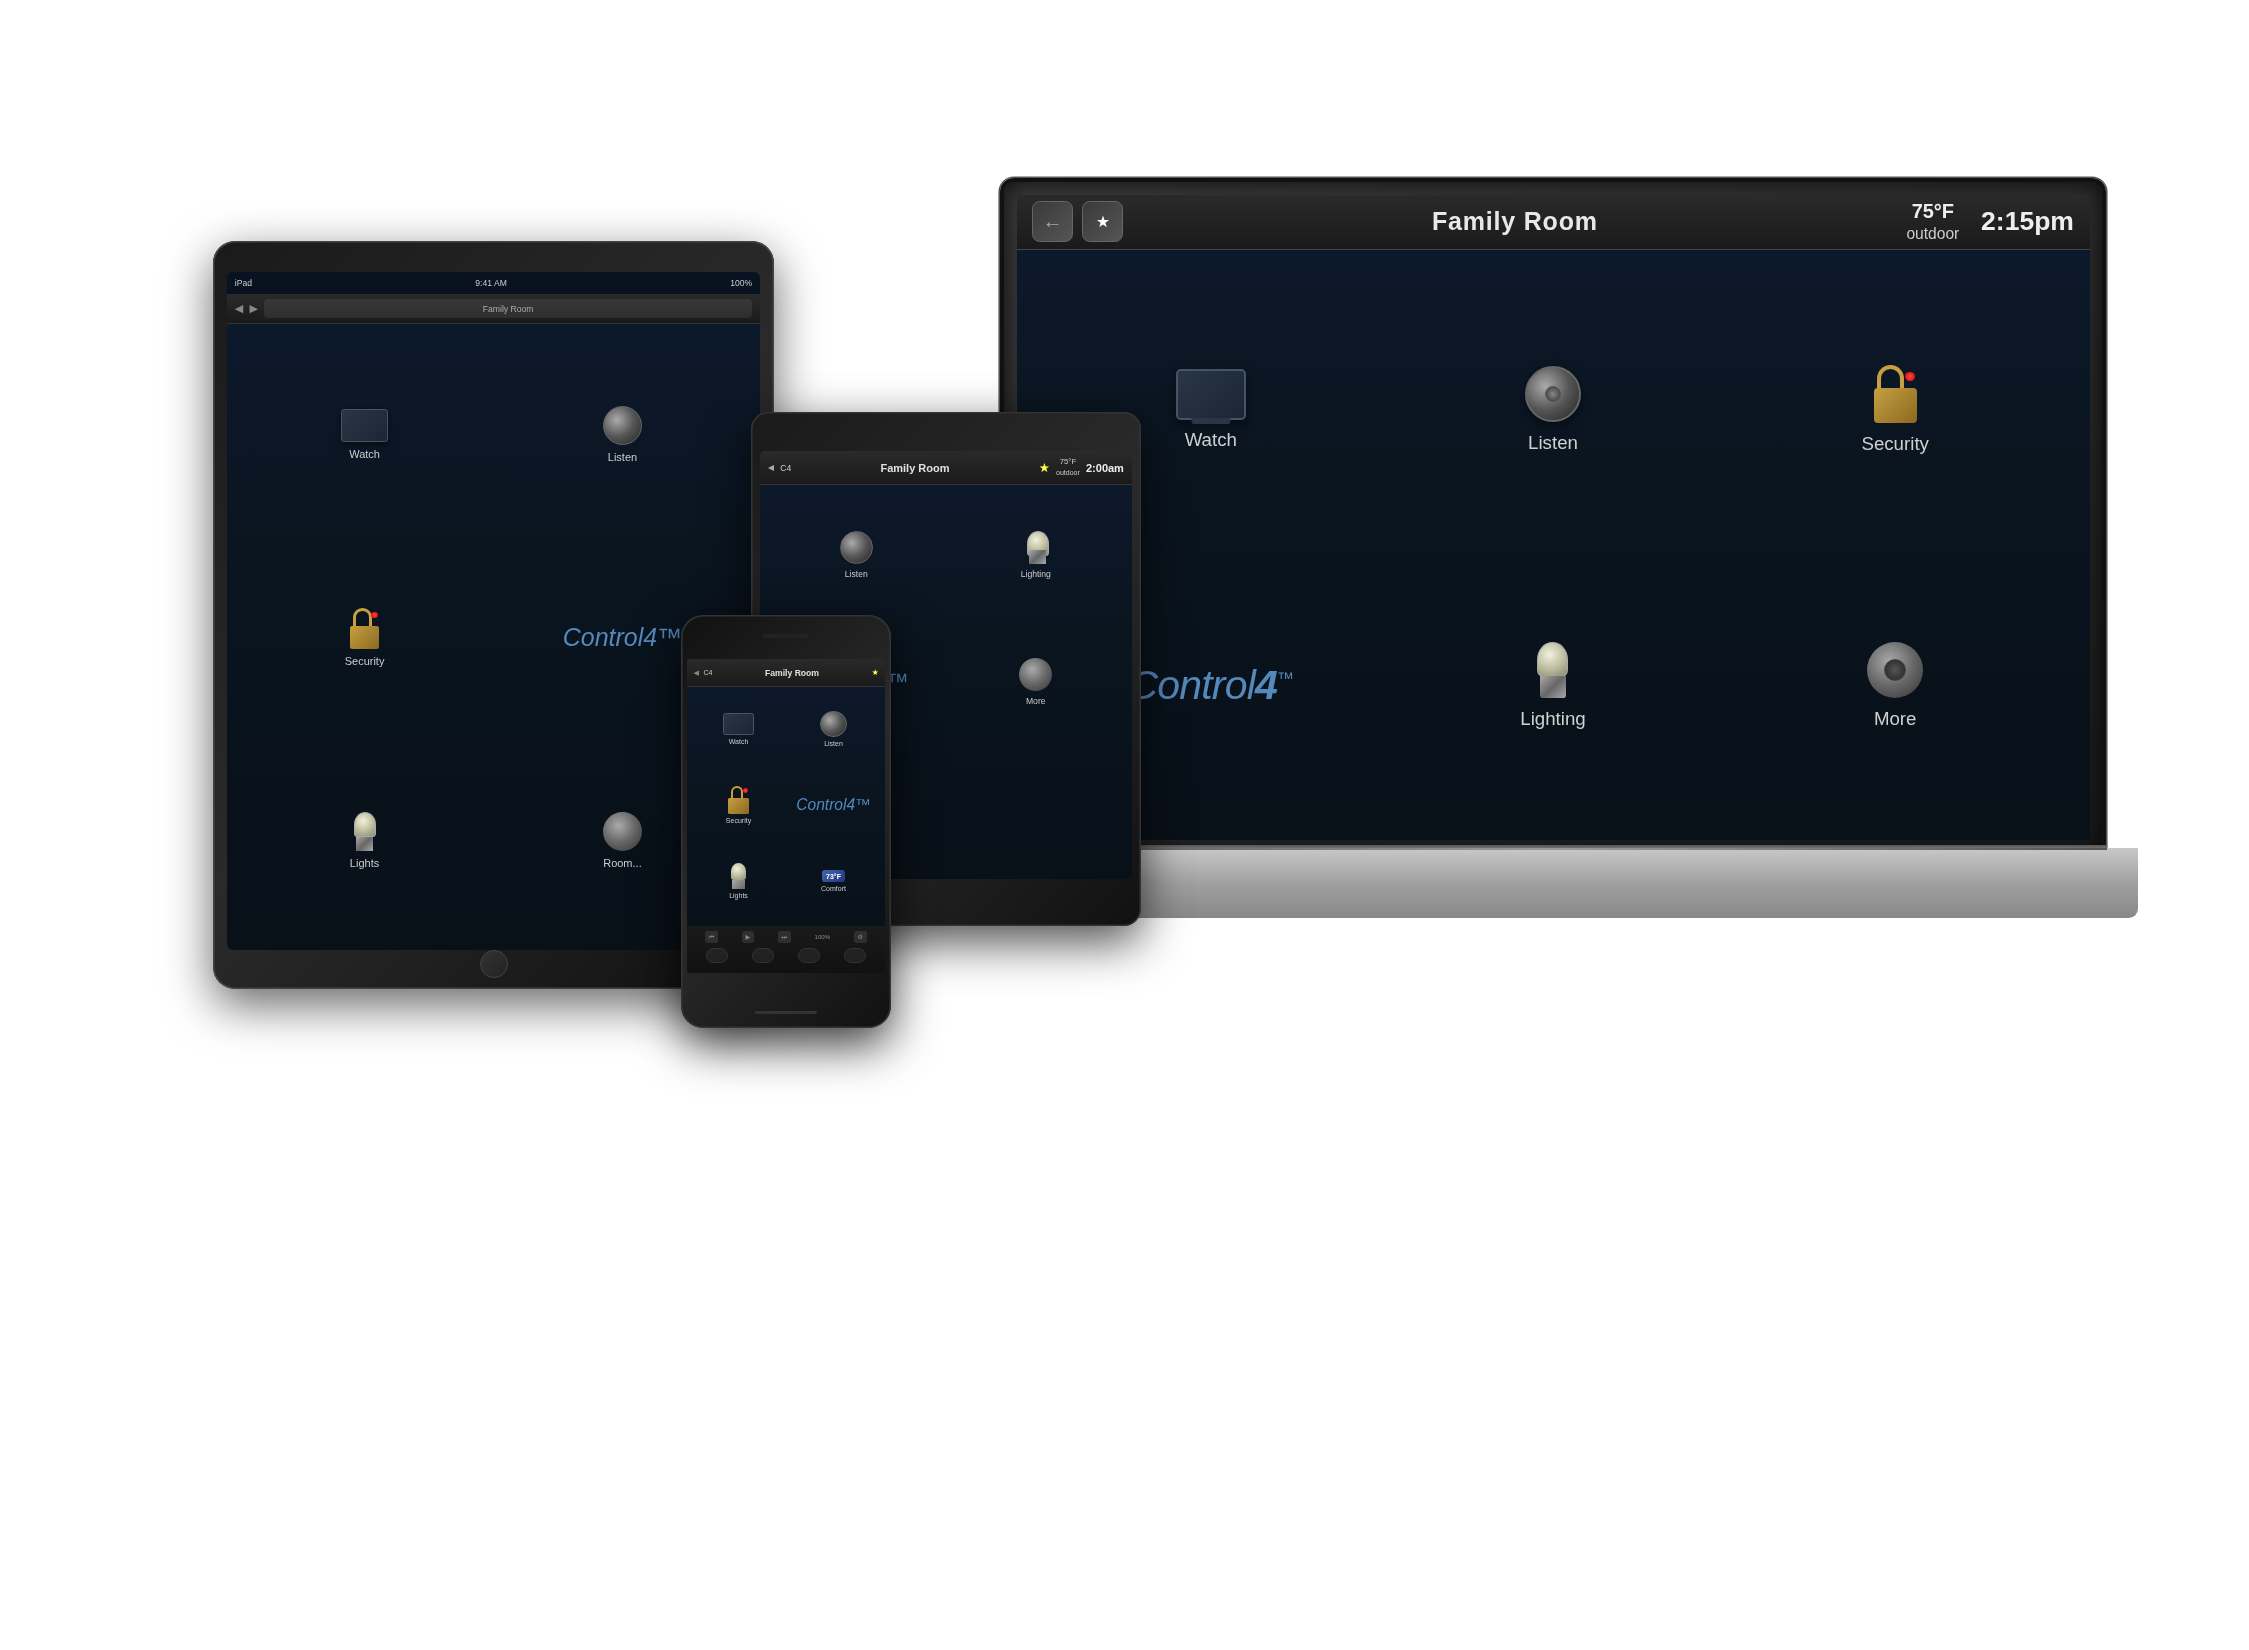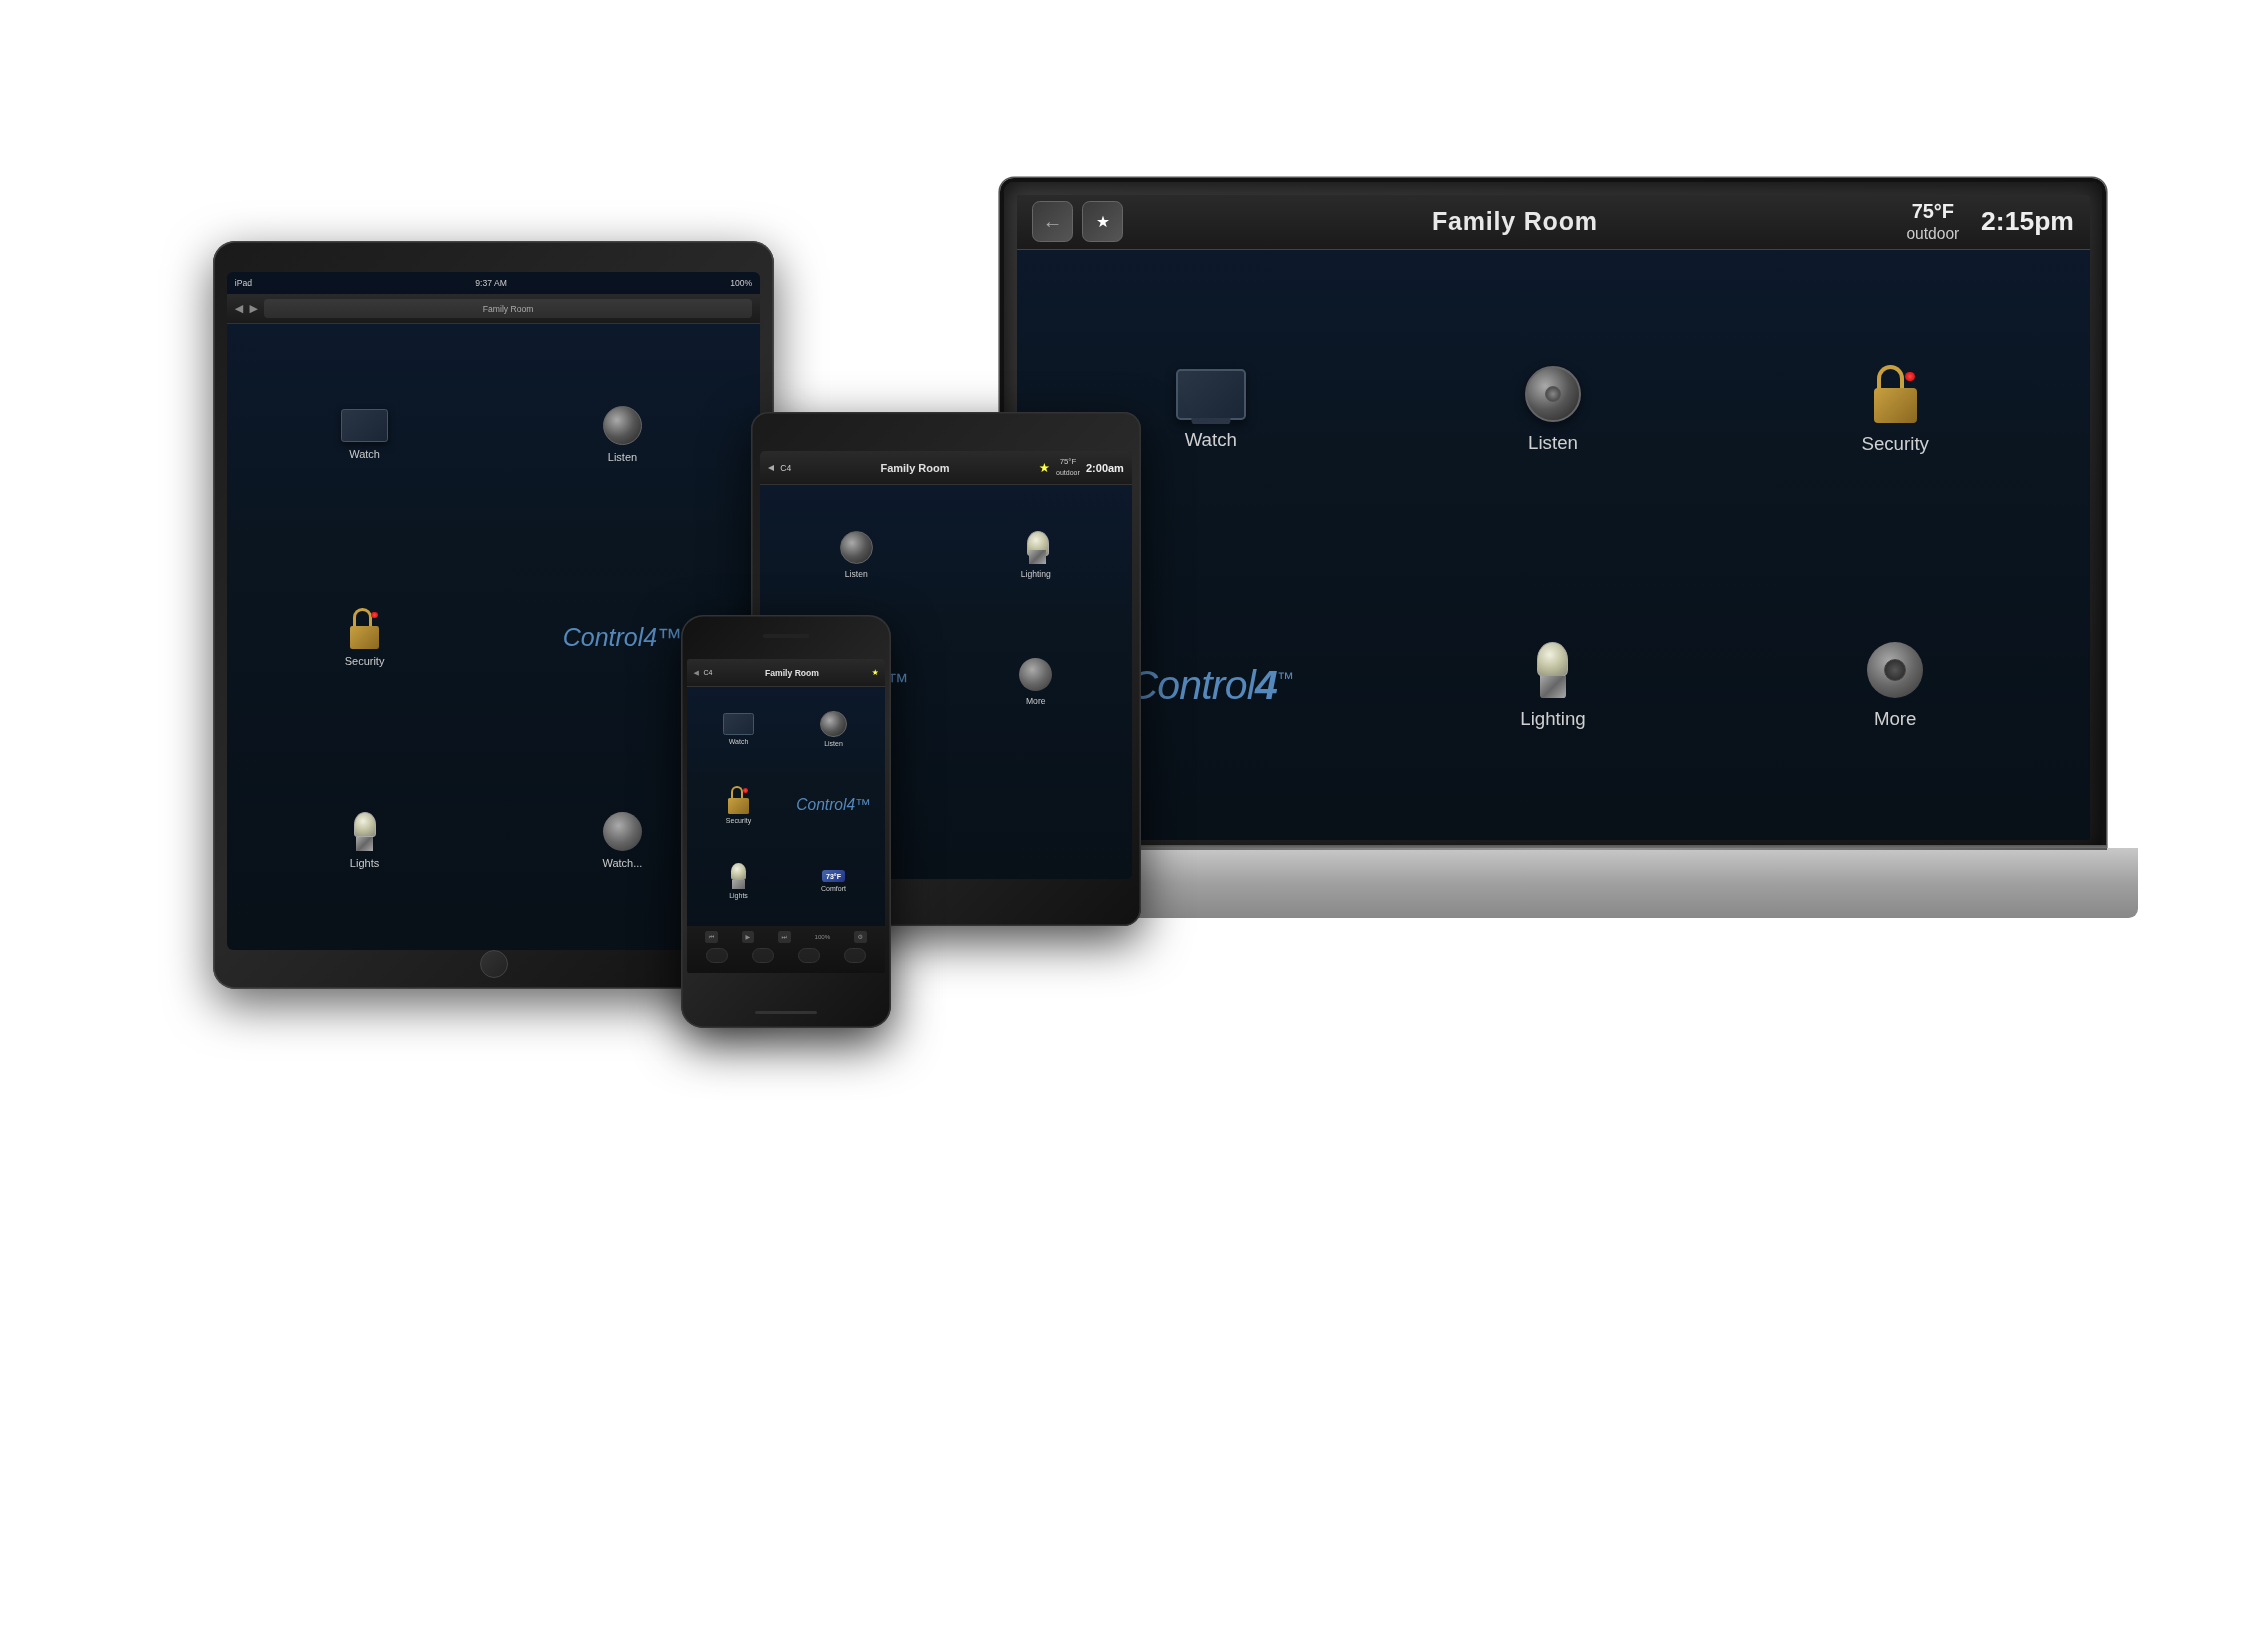--- a/index.html
+++ b/index.html
@@ -927,21 +927,21 @@
       <div class="laptop-base"></div>
     </div>
   </div>
 
   <div class="tablet-large">
     <div class="tablet-large-bezel">
       <div class="tablet-large-screen">
 
         <div class="tablet-status-bar">
           <span class="status-text">iPad</span>
-          <span class="status-text">9:37 AM</span>
+          <span class="status-text">9:41 AM</span>
           <span class="status-text">100%</span>
         </div>
 
         <div class="tablet-nav-bar">
           <span class="nav-arrow">◀</span>
           <span class="nav-arrow">▶</span>
           <div class="nav-address">
             <span class="nav-address-text">Family Room</span>
           </div>
         </div>
@@ -975,21 +975,21 @@
             <div class="sm-icon-lighting">
               <div class="sm-bulb-glass"></div>
               <div class="sm-bulb-base"></div>
             </div>
             <span class="tablet-item-label">Lights</span>
           </div>
 
 
           <div class="tablet-item">
             <div class="sm-icon-more"></div>
-            <span class="tablet-item-label">Watch...</span>
+            <span class="tablet-item-label">Room...</span>
           </div>
 
         </div>
       </div>
       <div class="tablet-home-btn"></div>
     </div>
   </div>
 
   <div class="tablet-small">
     <div class="tablet-small-bezel">

